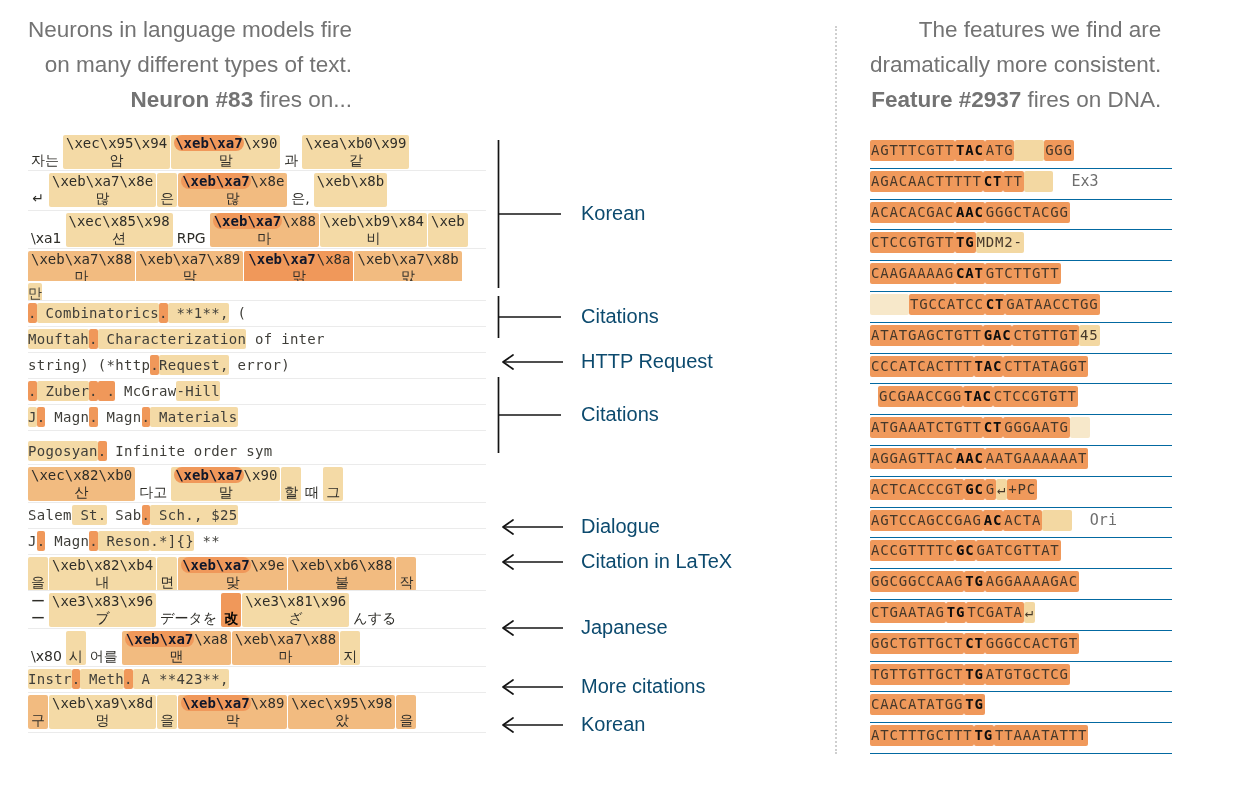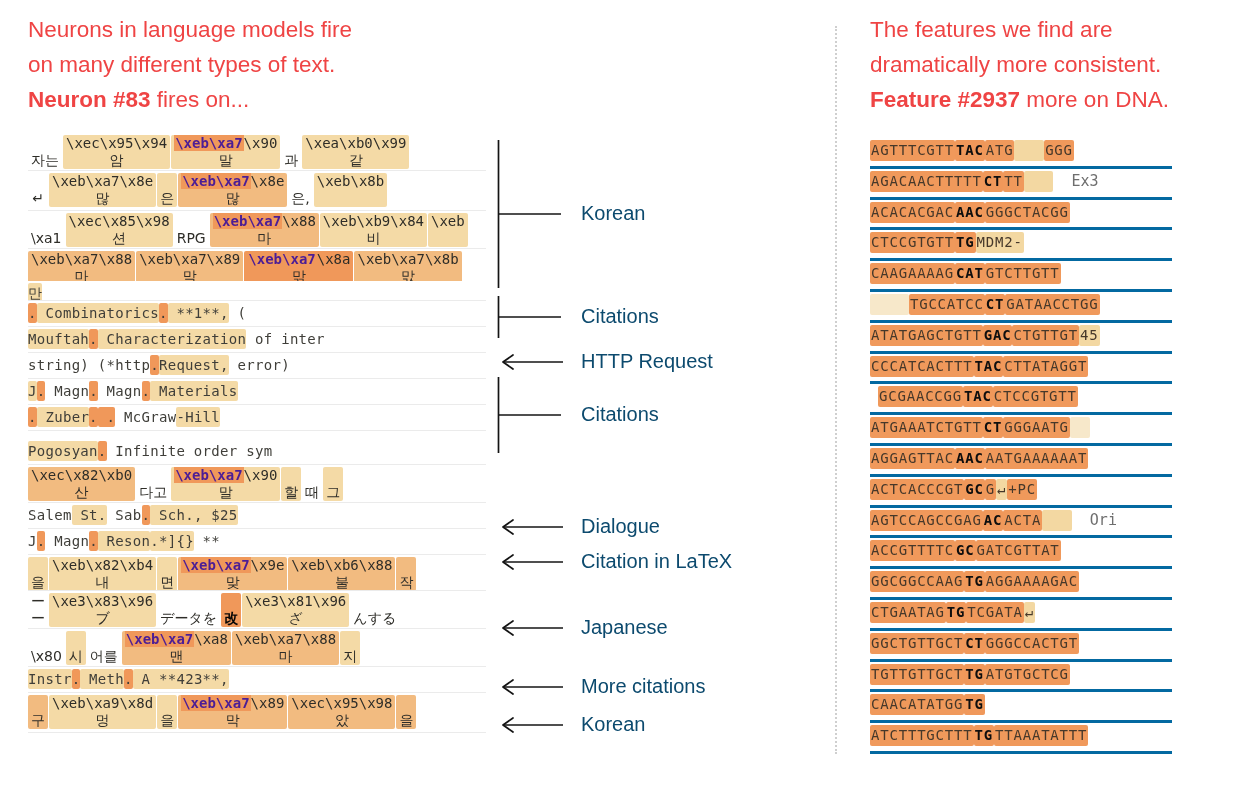--- a/index.html
+++ b/index.html
@@ -1,54 +1,54 @@
 <!DOCTYPE html>
 <html><head>
 <meta charset="utf-8">
 <style>
   html,body{margin:0;padding:0;background:#fff;}
   .canvas{position:relative;width:1259px;height:788px;background:#ffffff;overflow:hidden;
           font-family:"Liberation Sans",sans-serif;}
-  .hdr{position:absolute;font:400 22.5px/35px "Liberation Sans",sans-serif;color:#ef4444;white-space:nowrap;}
+  .hdr{position:absolute;font:400 22.5px/35px "Liberation Sans",sans-serif;color:#737373;white-space:nowrap;text-align:right;}
   .hdr b{font-weight:700;}
   #hdr-left{left:28px;top:12px;}
   #hdr-right{left:870px;top:12px;}
 
   
   #left-rows{position:absolute;left:28px;top:133px;width:458px;}
   .trow{box-sizing:border-box;border-bottom:1px solid #ebebeb;padding-top:4px;
         font:14px "DejaVu Sans Mono","DejaVu Sans",monospace;letter-spacing:.3px;
         white-space:pre;color:#3f3e39;overflow:hidden;}
   .krow{box-sizing:border-box;border-bottom:1px solid #ebebeb;padding-top:2px;white-space:nowrap;overflow:hidden;}
   .krow.nb{border-bottom:none;}
   .tok{display:inline-block;min-width:14px;text-align:center;vertical-align:top;
        border-radius:2px;padding:0 3px;margin-right:1px;}
   .tok .tt{font:14px/17px "DejaVu Sans Mono","DejaVu Sans",monospace;white-space:pre;color:#2e2d28;}
   .tok .tb{font:14px/17px "DejaVu Sans","Liberation Sans",sans-serif;color:#2e2d28;}
-  .tok .tt b{font-weight:bold;color:#4c1d95;background:#F0985A;border-radius:0;padding:0 1px;}
+  .tok .tt b{font-weight:bold;color:#0f172a;background:#F0985A;border-radius:8px;padding:0 1px;}
   .tok .tb b{font-weight:bold;color:#050505;}
   .seg{border-radius:2px;padding:2px 0;}
   .h0{background:transparent;}
   .h1{background:#F4DAA6;}
   .h2{background:#F2BB80;}
   .h3{background:#F0985A;}
 
   
   #annotations{position:absolute;left:0;top:0;width:0;height:0;}
   .ann{position:absolute;left:497px;}
   .alabel{position:absolute;left:84px;font:400 20px/28px "Liberation Sans",sans-serif;
           color:#0c4a6e;white-space:nowrap;}
 
   
   .divider{position:absolute;left:835px;top:26px;height:728px;width:0;
            border-left:2px dotted #cfcfcf;}
 
   
   #dna-rows{position:absolute;left:870px;top:138px;width:302px;}
-  .dnarow{box-sizing:border-box;height:30.8px;border-bottom:3px solid #0369a1;
+  .dnarow{box-sizing:border-box;height:30.8px;border-bottom:1px solid #0369a1;
           white-space:pre;padding-top:2px;overflow:hidden;}
   .dseg{display:inline-block;font:14px/17px "DejaVu Sans Mono",monospace;letter-spacing:.8px;
         color:#46382a;padding:2px 1px;border-radius:2px;}
   .dseg.o{background:#F0995B;}
   .dseg.b{background:#F0985A;font-weight:bold;color:#0e0e0e;}
   .dseg.l{background:#F3D8A2;}
   .dseg.ll{background:#F7E8CA;}
   .dnote{display:inline-block;margin-left:18px;font:15px/17px "DejaVu Sans Mono",monospace;color:#6e6e6e;}
 </style>
 </head>
@@ -58,34 +58,34 @@
 
   <div class="hdr" id="hdr-left">
     <div>Neurons in language models fire</div>
     <div>on many different types of text.</div>
     <div><b>Neuron #83</b><span> fires on...</span></div>
   </div>
 
   <div class="hdr" id="hdr-right">
     <div>The features we find are</div>
     <div>dramatically more consistent.</div>
-    <div><b>Feature #2937</b><span> more on DNA.</span></div>
+    <div><b>Feature #2937</b><span> fires on DNA.</span></div>
   </div>
 
   <div id="left-rows">
       <div class="krow" style="height: 38px;"><span class="tok h0"><div class="tt">&nbsp;</div><div class="tb">자는</div></span><span class="tok h1"><div class="tt">\xec\x95\x94</div><div class="tb">암</div></span><span class="tok h1"><div class="tt"><b>\xeb\xa7</b>\x90</div><div class="tb">말</div></span><span class="tok h0"><div class="tt">&nbsp;</div><div class="tb">과</div></span><span class="tok h1"><div class="tt">\xea\xb0\x99</div><div class="tb">같</div></span></div>
       <div class="krow" style="height: 40px;"><span class="tok h0"><div class="tt">&nbsp;</div><div class="tb">↵</div></span><span class="tok h1"><div class="tt">\xeb\xa7\x8e</div><div class="tb">많</div></span><span class="tok h1"><div class="tt">&nbsp;</div><div class="tb">은</div></span><span class="tok h2"><div class="tt"><b>\xeb\xa7</b>\x8e</div><div class="tb">많</div></span><span class="tok h0"><div class="tt">&nbsp;</div><div class="tb">은,</div></span><span class="tok h1"><div class="tt">\xeb\x8b</div><div class="tb">&nbsp;</div></span></div>
       <div class="krow" style="height: 38px;"><span class="tok h0"><div class="tt">&nbsp;</div><div class="tb">\xa1</div></span><span class="tok h1"><div class="tt">\xec\x85\x98</div><div class="tb">션</div></span><span class="tok h0"><div class="tt">&nbsp;</div><div class="tb">RPG</div></span><span class="tok h2"><div class="tt"><b>\xeb\xa7</b>\x88</div><div class="tb">마</div></span><span class="tok h1"><div class="tt">\xeb\xb9\x84</div><div class="tb">비</div></span><span class="tok h1"><div class="tt">\xeb</div><div class="tb">&nbsp;</div></span></div>
       <div class="krow nb" style="height: 32px;"><span class="tok h2"><div class="tt">\xeb\xa7\x88</div><div class="tb">마</div></span><span class="tok h2"><div class="tt">\xeb\xa7\x89</div><div class="tb">막</div></span><span class="tok h3"><div class="tt"><b>\xeb\xa7</b>\x8a</div><div class="tb">맊</div></span><span class="tok h2"><div class="tt">\xeb\xa7\x8b</div><div class="tb">맋</div></span></div>
       <div class="trow" style="height: 20px;"><span class="seg h1">만</span></div>
       <div class="trow" style="height: 26px;"><span class="seg h3">.</span><span class="seg h1"> Combinatorics</span><span class="seg h3">.</span><span class="seg h1"> **1**,</span><span class="seg h0"> (</span></div>
       <div class="trow" style="height: 26px;"><span class="seg h1">Mouftah</span><span class="seg h3">.</span><span class="seg h1"> Characterization</span><span class="seg h0"> of inter</span></div>
       <div class="trow" style="height: 26px;"><span class="seg h0">string) (*http</span><span class="seg h3">.</span><span class="seg h1">Request,</span><span class="seg h0"> error)</span></div>
+      <div class="trow" style="height: 26px;"><span class="seg h3">.</span><span class="seg h1"> Zuber</span><span class="seg h3">.</span><span class="seg h3"> .</span><span class="seg h0"> McGraw</span><span class="seg h1">-Hill</span></div>
       <div class="trow" style="height: 26px;"><span class="seg h1">J</span><span class="seg h3">.</span><span class="seg h0"> Magn</span><span class="seg h3">.</span><span class="seg h0"> Magn</span><span class="seg h3">.</span><span class="seg h1"> Materials</span></div>
-      <div class="trow" style="height: 26px;"><span class="seg h3">.</span><span class="seg h1"> Zuber</span><span class="seg h3">.</span><span class="seg h3"> .</span><span class="seg h0"> McGraw</span><span class="seg h1">-Hill</span></div>
       <div class="trow" style="height: 26px; margin-top: 8px;"><span class="seg h1">Pogosyan</span><span class="seg h3">.</span><span class="seg h0"> Infinite order sym</span></div>
       <div class="krow" style="height: 38px;"><span class="tok h2"><div class="tt">\xec\x82\xb0</div><div class="tb">산</div></span><span class="tok h0"><div class="tt">&nbsp;</div><div class="tb">다고</div></span><span class="tok h1"><div class="tt"><b>\xeb\xa7</b>\x90</div><div class="tb">말</div></span><span class="tok h1"><div class="tt">&nbsp;</div><div class="tb">할</div></span><span class="tok h0"><div class="tt">&nbsp;</div><div class="tb">때</div></span><span class="tok h1"><div class="tt">&nbsp;</div><div class="tb">그</div></span></div>
       <div class="trow" style="height: 26px;"><span class="seg h0">Salem</span><span class="seg h1"> St.</span><span class="seg h0"> Sab</span><span class="seg h3">.</span><span class="seg h1"> Sch., $25</span></div>
       <div class="trow" style="height: 26px;"><span class="seg h0">J</span><span class="seg h3">.</span><span class="seg h0"> Magn</span><span class="seg h3">.</span><span class="seg h1"> Reson</span><span class="seg h1">.*]{}</span><span class="seg h0"> **</span></div>
       <div class="krow" style="height: 36px;"><span class="tok h1"><div class="tt">&nbsp;</div><div class="tb">을</div></span><span class="tok h1"><div class="tt">\xeb\x82\xb4</div><div class="tb">내</div></span><span class="tok h1"><div class="tt">&nbsp;</div><div class="tb">면</div></span><span class="tok h2"><div class="tt"><b>\xeb\xa7</b>\x9e</div><div class="tb">맞</div></span><span class="tok h2"><div class="tt">\xeb\xb6\x88</div><div class="tb">불</div></span><span class="tok h2"><div class="tt">&nbsp;</div><div class="tb">작</div></span></div>
       <div class="krow" style="height: 38px;"><span class="tok h0"><div class="tt">ー</div><div class="tb">ー</div></span><span class="tok h1"><div class="tt">\xe3\x83\x96</div><div class="tb">ブ</div></span><span class="tok h0"><div class="tt">&nbsp;</div><div class="tb">データを</div></span><span class="tok h3"><div class="tt">&nbsp;</div><div class="tb"><b>改</b></div></span><span class="tok h1"><div class="tt">\xe3\x81\x96</div><div class="tb">ざ</div></span><span class="tok h0"><div class="tt">&nbsp;</div><div class="tb">んする</div></span></div>
       <div class="krow" style="height: 38px;"><span class="tok h0"><div class="tt">&nbsp;</div><div class="tb">\x80</div></span><span class="tok h1"><div class="tt">&nbsp;</div><div class="tb">시</div></span><span class="tok h0"><div class="tt">&nbsp;</div><div class="tb">어를</div></span><span class="tok h2"><div class="tt"><b>\xeb\xa7</b>\xa8</div><div class="tb">맨</div></span><span class="tok h2"><div class="tt">\xeb\xa7\x88</div><div class="tb">마</div></span><span class="tok h1"><div class="tt">&nbsp;</div><div class="tb">지</div></span></div>
       <div class="trow" style="height: 26px;"><span class="seg h1">Instr</span><span class="seg h3">.</span><span class="seg h1"> Meth</span><span class="seg h3">.</span><span class="seg h1"> A **423**,</span></div>
       <div class="krow" style="height: 40px;"><span class="tok h2"><div class="tt">&nbsp;</div><div class="tb">구</div></span><span class="tok h1"><div class="tt">\xeb\xa9\x8d</div><div class="tb">멍</div></span><span class="tok h1"><div class="tt">&nbsp;</div><div class="tb">을</div></span><span class="tok h2"><div class="tt"><b>\xeb\xa7</b>\x89</div><div class="tb">막</div></span><span class="tok h2"><div class="tt">\xec\x95\x98</div><div class="tb">았</div></span><span class="tok h2"><div class="tt">&nbsp;</div><div class="tb">을</div></span></div>
     </div>

